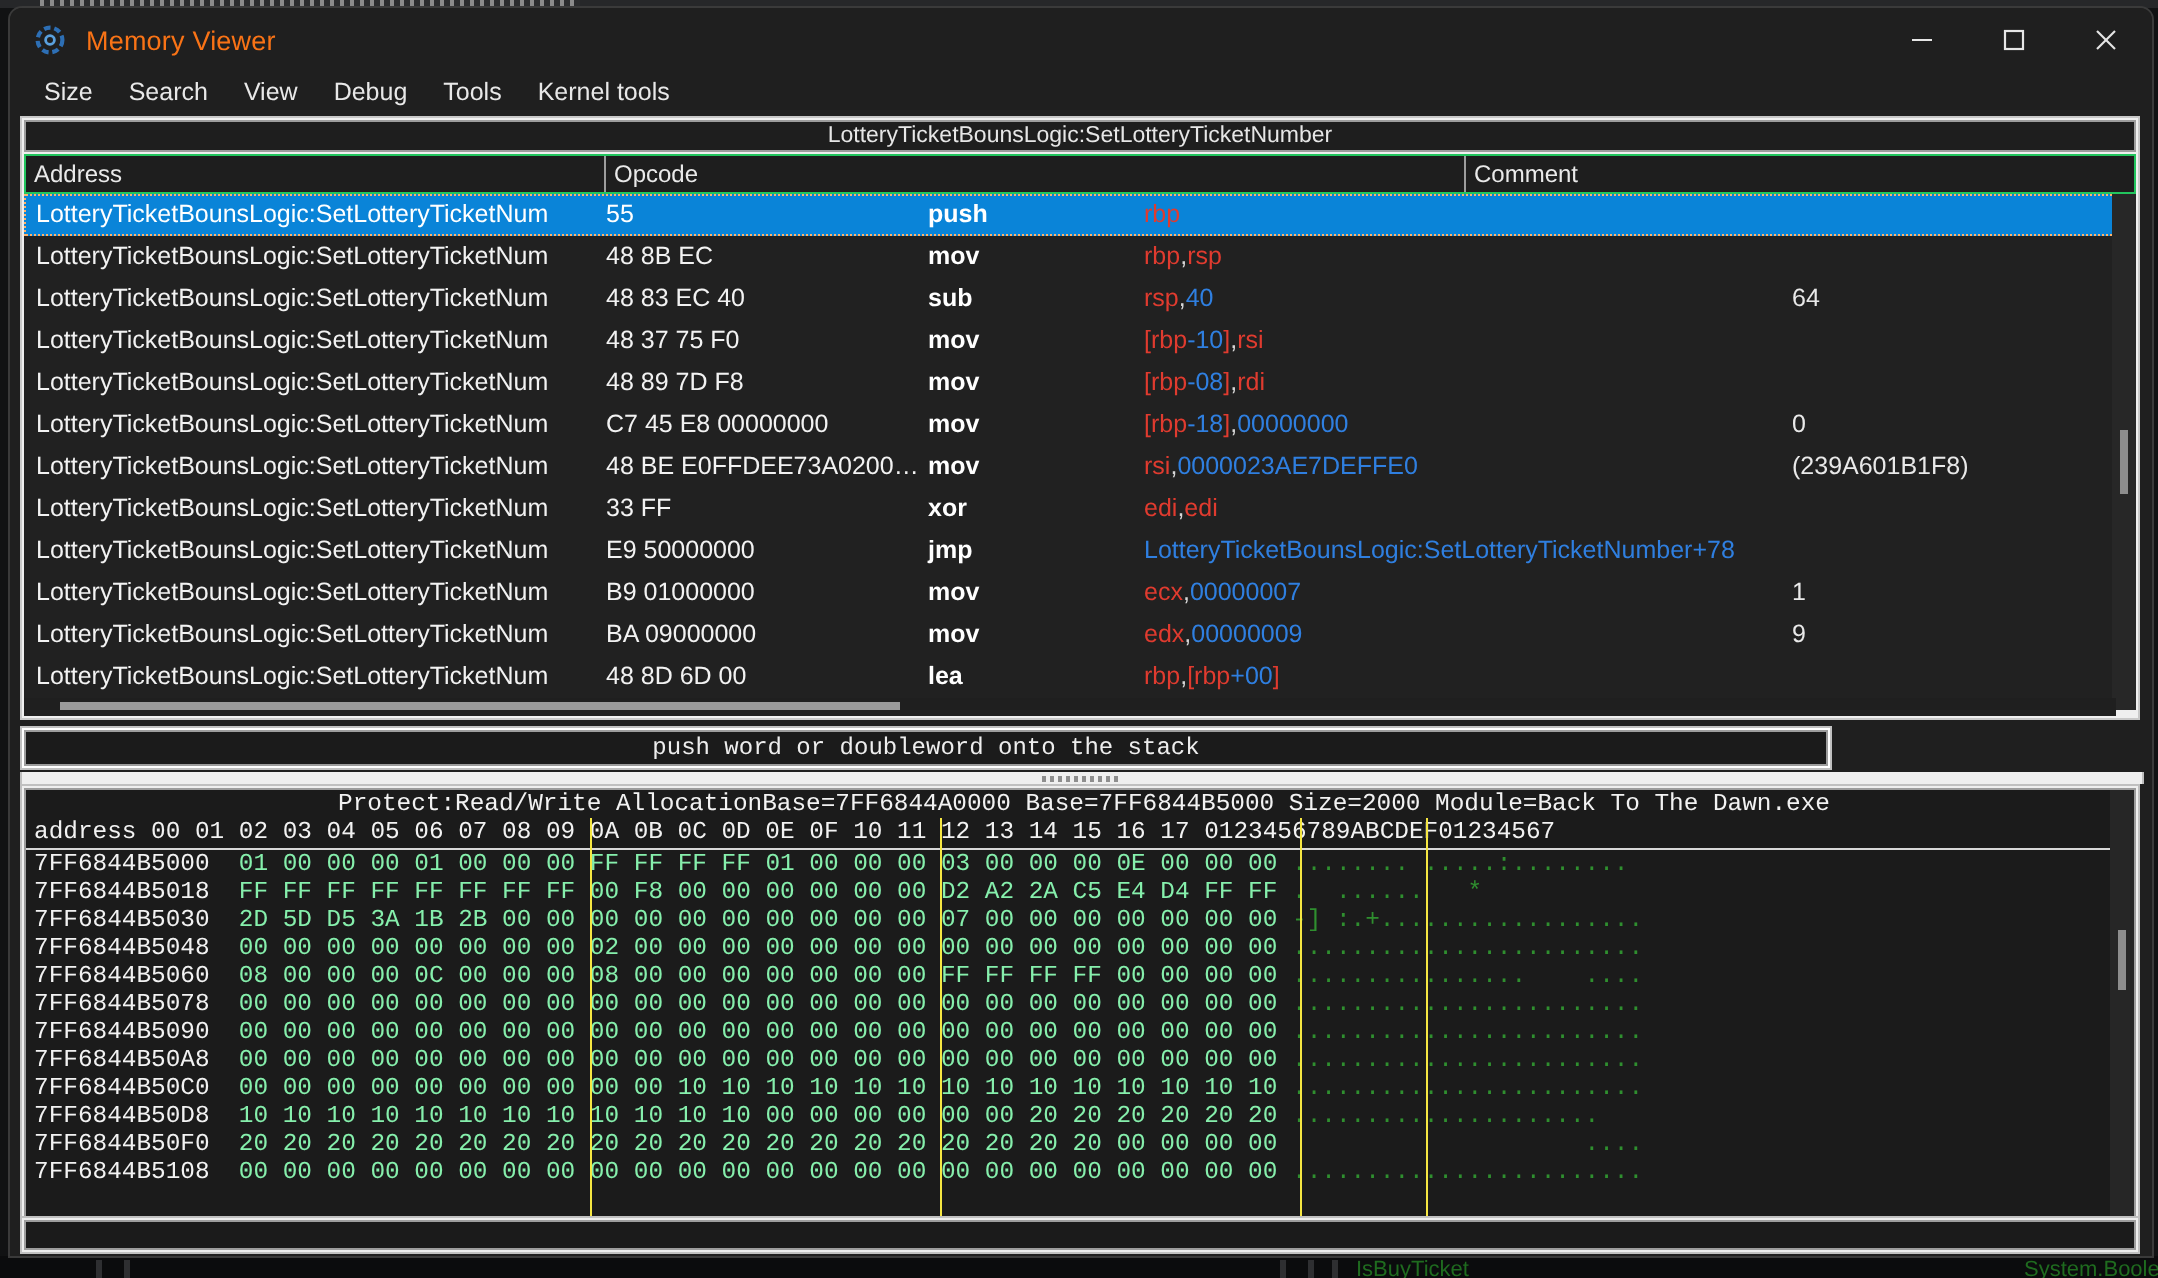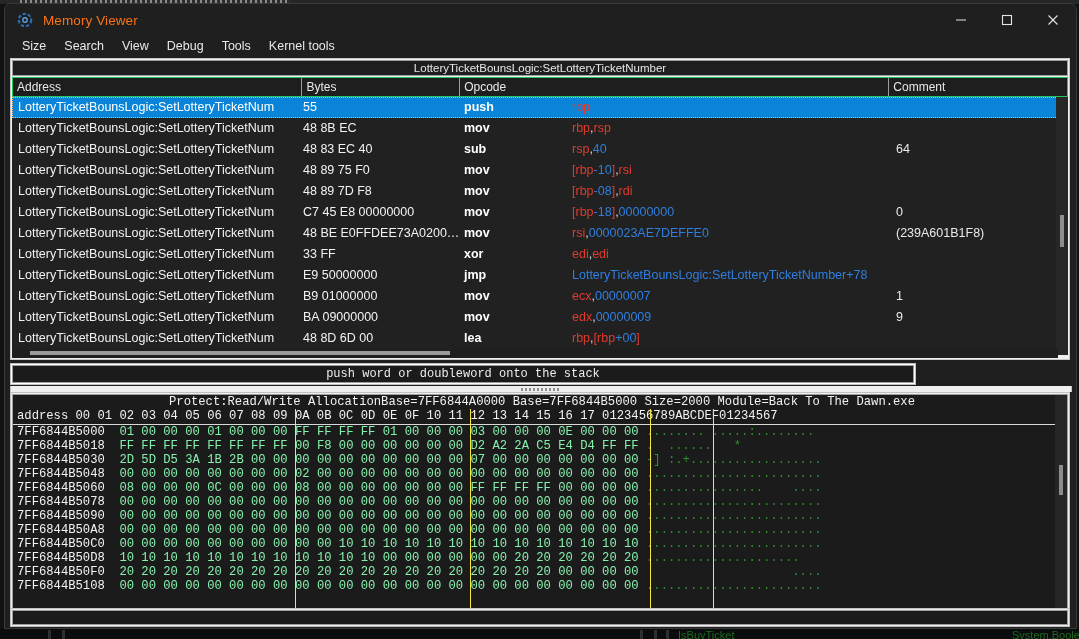--- a/index.html
+++ b/index.html
@@ -161,21 +161,20 @@
     <span class="menu-item">Debug</span>
     <span class="menu-item">Tools</span>
     <span class="menu-item">Kernel tools</span>
   </div>
 
   <div id="disasm-wrap">
     <div id="func-header">LotteryTicketBounsLogic:SetLotteryTicketNumber</div>
 
     <div id="col-header">
       <div class="chd" id="chd-address">Address</div>
-      <div class="chd" id="chd-bytes">Bytes</div>
       <div class="chd" id="chd-opcode">Opcode</div>
       <div class="chd" id="chd-comment">Comment</div>
     </div>
 
     <div id="rows">
         <div class="row sel">
           <span class="c-addr" style="max-width: 285px; overflow: hidden; display: inline-block;">LotteryTicketBounsLogic:SetLotteryTicketNum</span>
           <span class="c-bytes">55</span>
           <span class="c-mn">push</span>
           <span class="c-ops"><span class="reg">rbp</span></span>
@@ -190,21 +189,21 @@
         </div>
         <div class="row">
           <span class="c-addr" style="max-width: 285px; overflow: hidden; display: inline-block;">LotteryTicketBounsLogic:SetLotteryTicketNum</span>
           <span class="c-bytes">48 83 EC 40</span>
           <span class="c-mn">sub</span>
           <span class="c-ops"><span class="reg">rsp</span><span class="punct">,</span><span class="num">40</span></span>
           <span class="c-cmt">64</span>
         </div>
         <div class="row">
           <span class="c-addr" style="max-width: 285px; overflow: hidden; display: inline-block;">LotteryTicketBounsLogic:SetLotteryTicketNum</span>
-          <span class="c-bytes">48 89 75 F0</span>
+          <span class="c-bytes">48 37 75 F0</span>
           <span class="c-mn">mov</span>
           <span class="c-ops"><span class="reg">[</span><span class="reg">rbp</span><span class="num">-</span><span class="num">10</span><span class="reg">]</span><span class="punct">,</span><span class="reg">rsi</span></span>
           <span class="c-cmt"></span>
         </div>
         <div class="row">
           <span class="c-addr" style="max-width: 285px; overflow: hidden; display: inline-block;">LotteryTicketBounsLogic:SetLotteryTicketNum</span>
           <span class="c-bytes">48 89 7D F8</span>
           <span class="c-mn">mov</span>
           <span class="c-ops"><span class="reg">[</span><span class="reg">rbp</span><span class="num">-</span><span class="num">08</span><span class="reg">]</span><span class="punct">,</span><span class="reg">rdi</span></span>
           <span class="c-cmt"></span>

